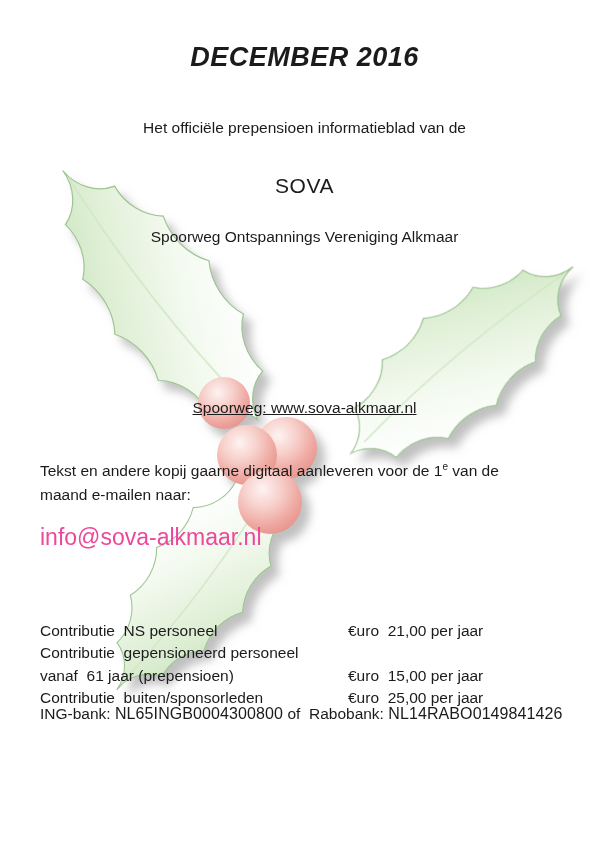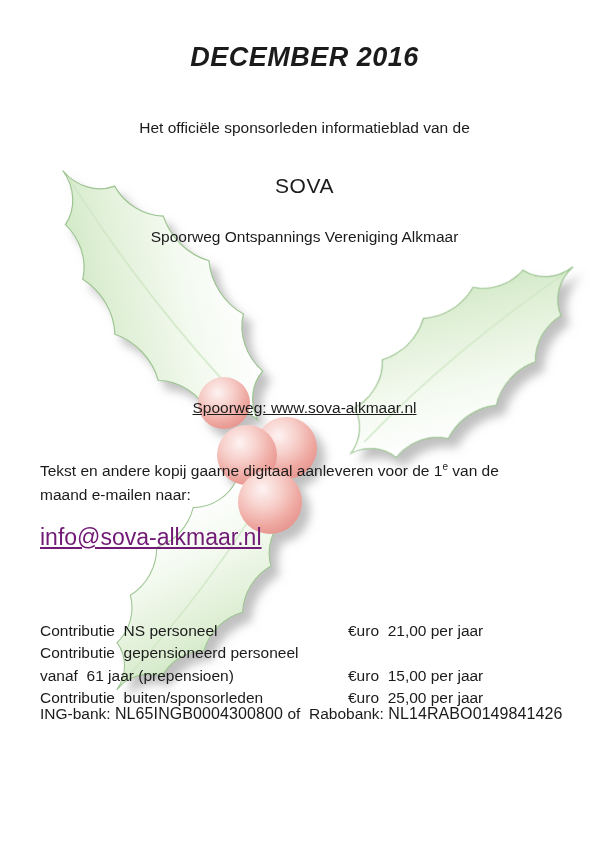--- a/index.html
+++ b/index.html
@@ -18,21 +18,21 @@
   .title{top:42px;font-size:27px;font-weight:bold;font-style:italic;letter-spacing:.5px;}
   .subtitle{top:119px;font-size:15.5px;}
   .org-name{top:174px;font-size:21px;letter-spacing:.5px;}
   .org-full{top:228px;font-size:15.5px;}
   .address{top:290px;font-size:15.5px;line-height:22.4px;}
   .website{top:399px;font-size:15.5px;}
   .website a{color:#1b1b1b;text-decoration:underline;cursor:pointer;}
   .note{top:459px;left:40px;right:36px;font-size:15.5px;line-height:23.5px;text-align:left;}
   .note sup{font-size:10px;line-height:0;}
   .email{top:524px;left:40px;right:40px;text-align:left;}
-  .email a{font-size:23px;color:#701a75;text-decoration:underline;cursor:pointer;text-align:center;}
+  .email a{font-size:23px;color:#ec4899;cursor:pointer;text-align:center;}
   .contrib{top:572px;left:40px;width:535px;font-size:15.5px;line-height:22.3px;margin-top:48px;}
   .contrib .row{display:flex;}
   .contrib .lbl{width:308px;flex:none;}
   .contrib .amt{flex:1;}
   .bank{top:705px;left:40px;right:20px;text-align:left;font-size:15.5px;}
   .bank .iban{font-size:16px;letter-spacing:.1px;}
 </style>
 </head>
 <body>
 
@@ -84,21 +84,21 @@
       </g>
       <circle cx="224" cy="403" r="26" fill="url(#berryGrad)"></circle>
       <circle cx="286" cy="448" r="31" fill="url(#berryGrad)"></circle>
       <circle cx="247" cy="455" r="30" fill="url(#berryGrad)"></circle>
       <circle cx="270" cy="502" r="32" fill="url(#berryGrad)"></circle>
     </g>
   </svg>
 
   <div class="txt title center" data-bind="page.title">DECEMBER 2016</div>
 
-  <div class="txt subtitle center" data-bind="page.subtitle">Het officiële sponsorleden informatieblad van de</div>
+  <div class="txt subtitle center" data-bind="page.subtitle">Het officiële prepensioen informatieblad van de</div>
 
   <div class="txt org-name center" data-bind="page.org_name">SOVA</div>
 
   <div class="txt org-full center" data-bind="page.org_full">Spoorweg Ontspannings Vereniging Alkmaar</div>
 
 
   <div class="txt website center">
     <a data-bind="page.website_link">Spoorweg: www.sova-alkmaar.nl</a>
   </div>
 

